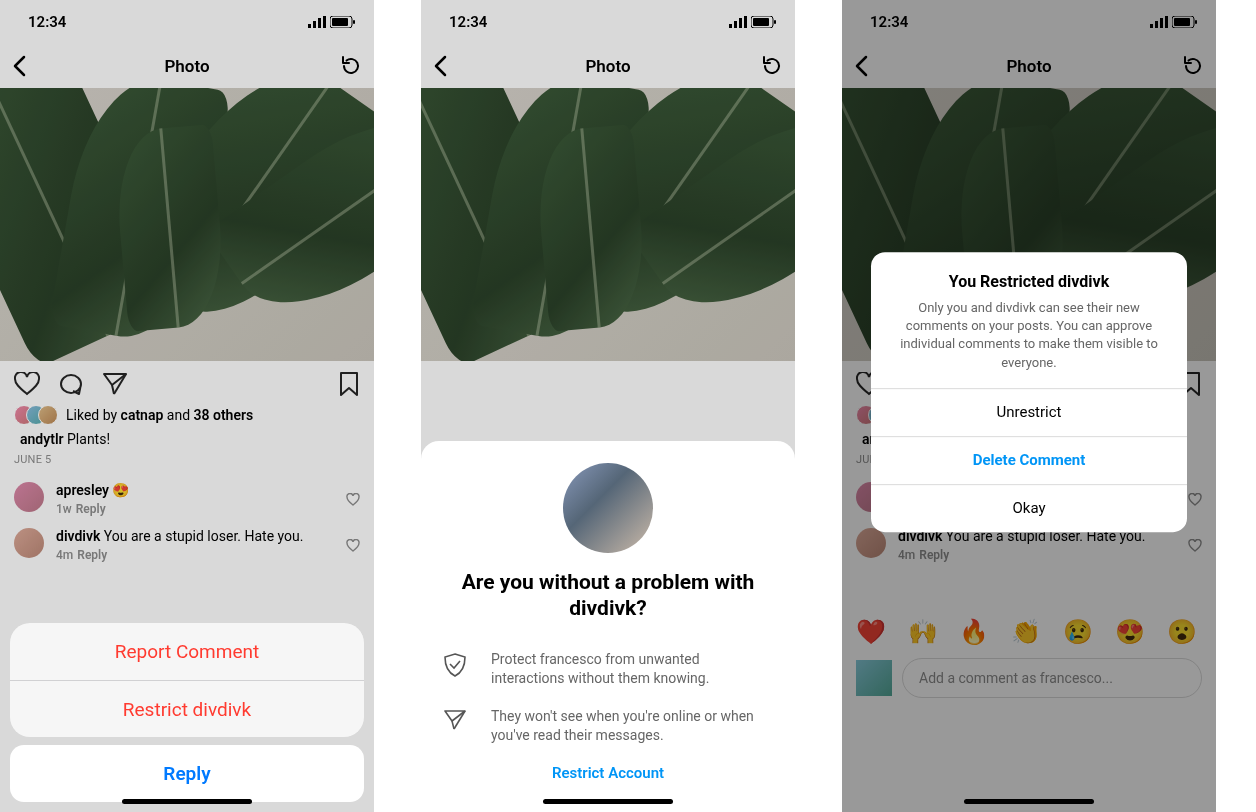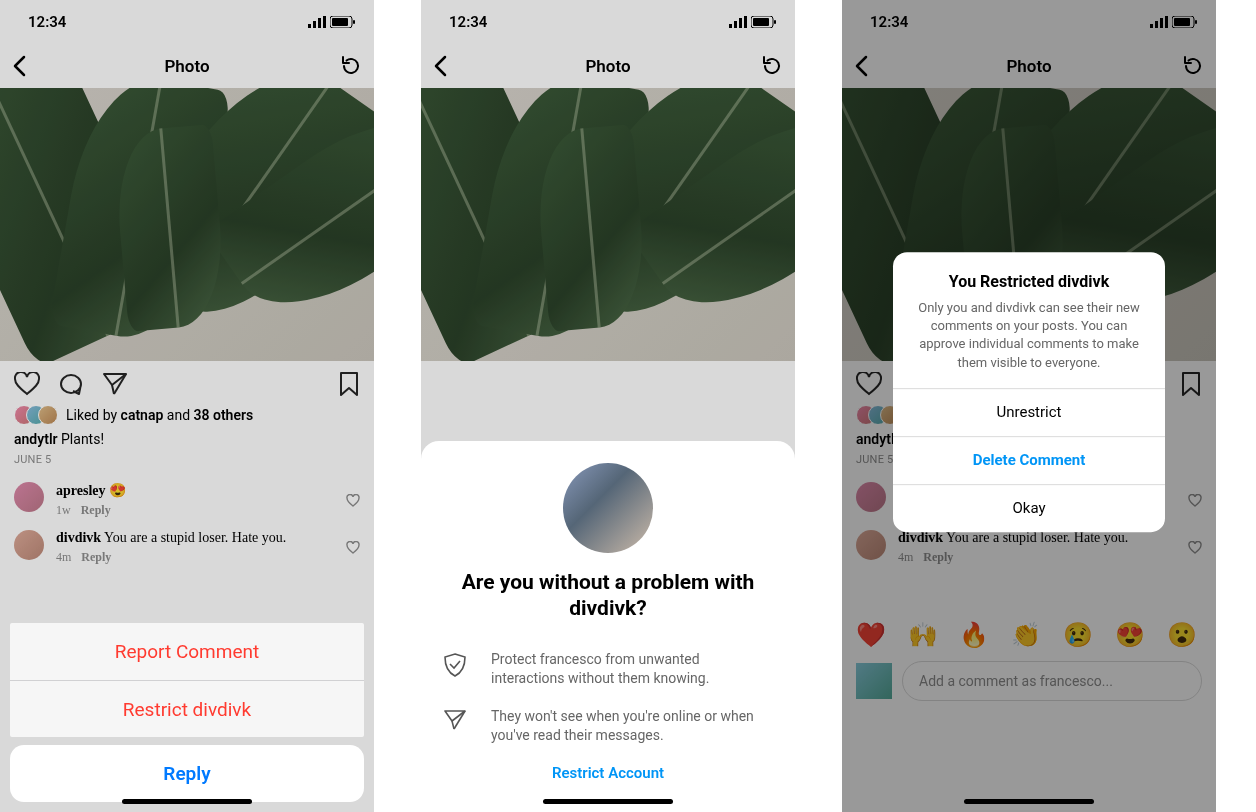--- a/index.html
+++ b/index.html
@@ -107,50 +107,49 @@
     height: 20px;
     border-radius: 50%;
     border: 1.5px solid #fff;
     margin-left: -8px;
   }
   .mini-av:first-child { margin-left: 0; }
   .mini-av.a { background: linear-gradient(135deg,#e8a,#c77); }
   .mini-av.b { background: linear-gradient(135deg,#8bd,#5aa); }
   .mini-av.c { background: linear-gradient(135deg,#db8,#b85); }
   .caption-row {
-    padding: 2px 14px;
+    padding: 2px 20px;
     font-size: 14px;
   }
   .date-row {
     padding: 4px 14px 10px;
     font-size: 11px;
     color: #8e8e8e;
     letter-spacing: 0.2px;
   }
   .comment {
     display: flex;
     padding: 6px 14px;
     gap: 12px;
     align-items: flex-start;
     position: relative;
-    font-family: Liberation Serif, serif;
   }
   .comment .av {
     width: 30px;
     height: 30px;
     border-radius: 50%;
     flex-shrink: 0;
   }
   .av.ap { background: linear-gradient(135deg,#d8a,#b78); }
   .av.dv { background: linear-gradient(135deg,#da9,#b87); }
   .av.user { background: linear-gradient(135deg,#8cd,#5a9); width:36px; height:36px; }
   .comment-body { flex: 1; font-size: 14px; }
   .comment-meta {
     display: flex;
-    gap: 10px;
+    gap: 4px;
     font-size: 12px;
     color: #8e8e8e;
     margin-top: 4px;
     font-weight: 500;
   }
   .comment-like {
     align-self: center;
     color: #8e8e8e;
   }
   .emoji-row {
@@ -193,21 +192,21 @@
   .action-sheet {
     position: absolute;
     left: 10px;
     right: 10px;
     bottom: 10px;
     z-index: 50;
   }
   .sheet-group {
     background: rgba(248,248,248,0.95);
     backdrop-filter: blur(10px);
-    border-radius: 2px;
+    border-radius: 20px;
     overflow: hidden;
     margin-bottom: 8px;
   }
   .sheet-item {
     height: 57px;
     display: flex;
     align-items: center;
     justify-content: center;
     font-size: 19px;
     color: #ff3b30;
@@ -277,21 +276,21 @@
     position: absolute;
     inset: 0;
     background: rgba(0,0,0,0.4);
     z-index: 40;
   }
   .dialog {
     position: absolute;
     left: 50%;
     top: 50%;
     transform: translate(-50%, -55%);
-    width: 272px;
+    width: 316px;
     background: #fff;
     border-radius: 14px;
     z-index: 50;
     overflow: hidden;
     text-align: center;
   }
   .dialog-head {
     padding: 20px 16px 16px;
   }
   .dialog-title {

